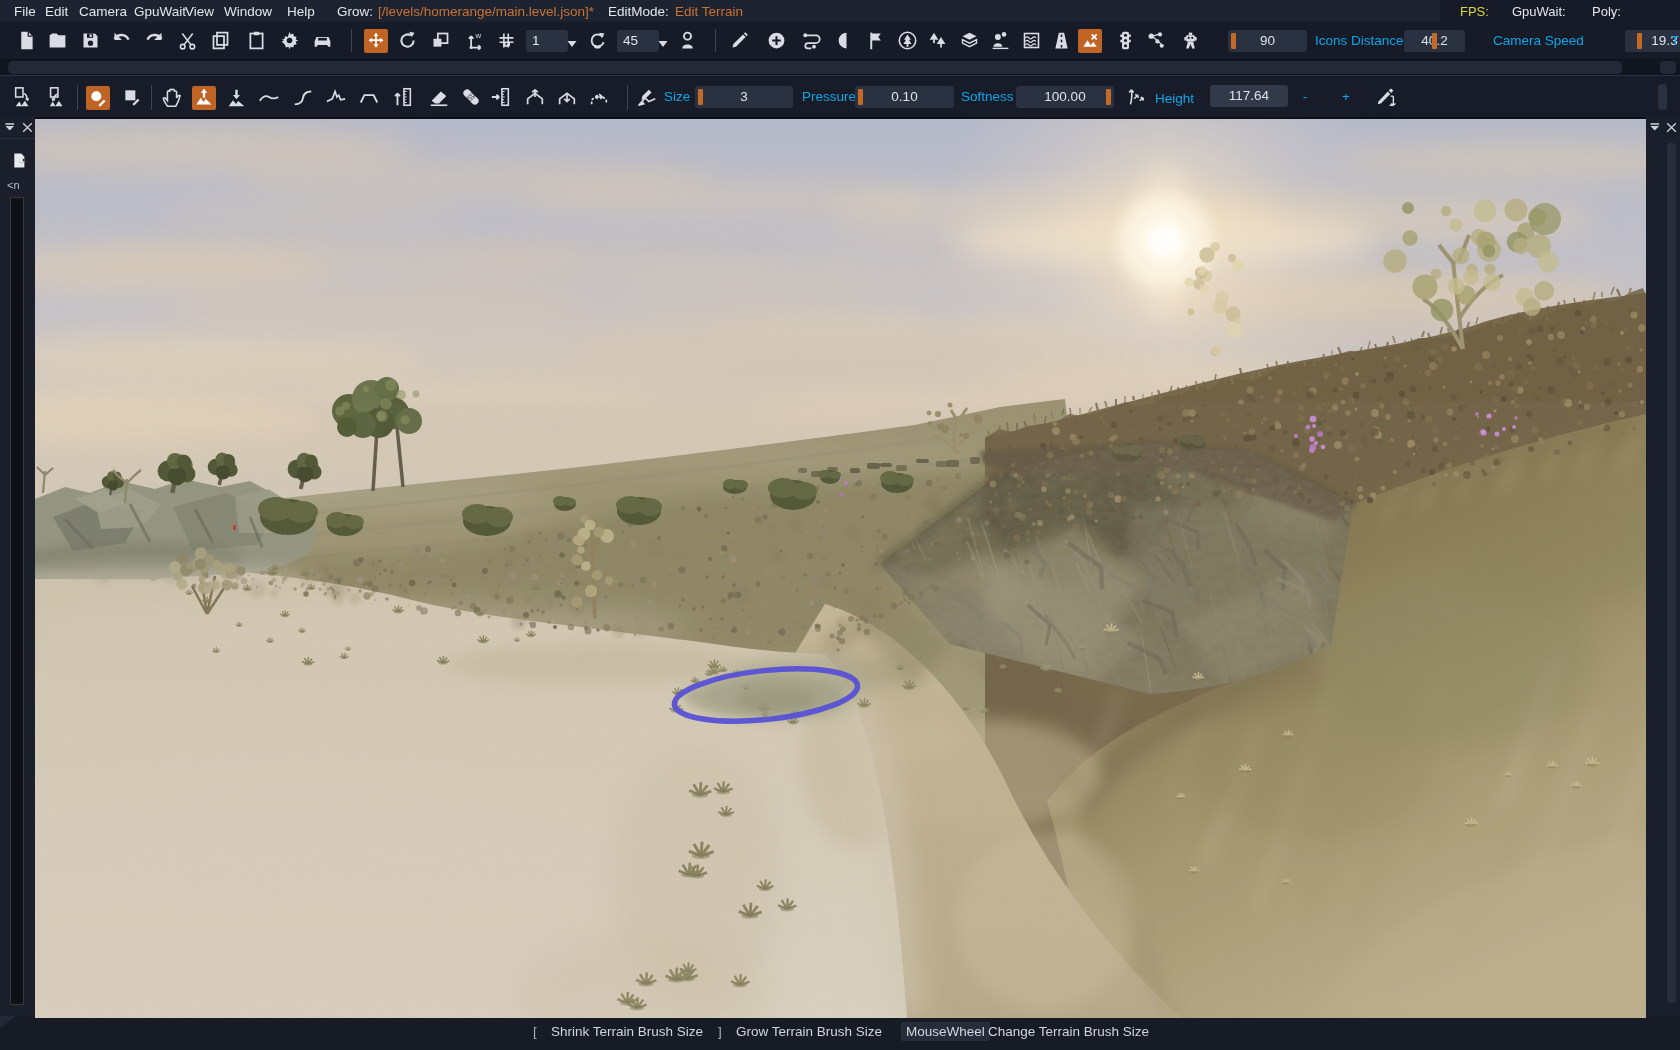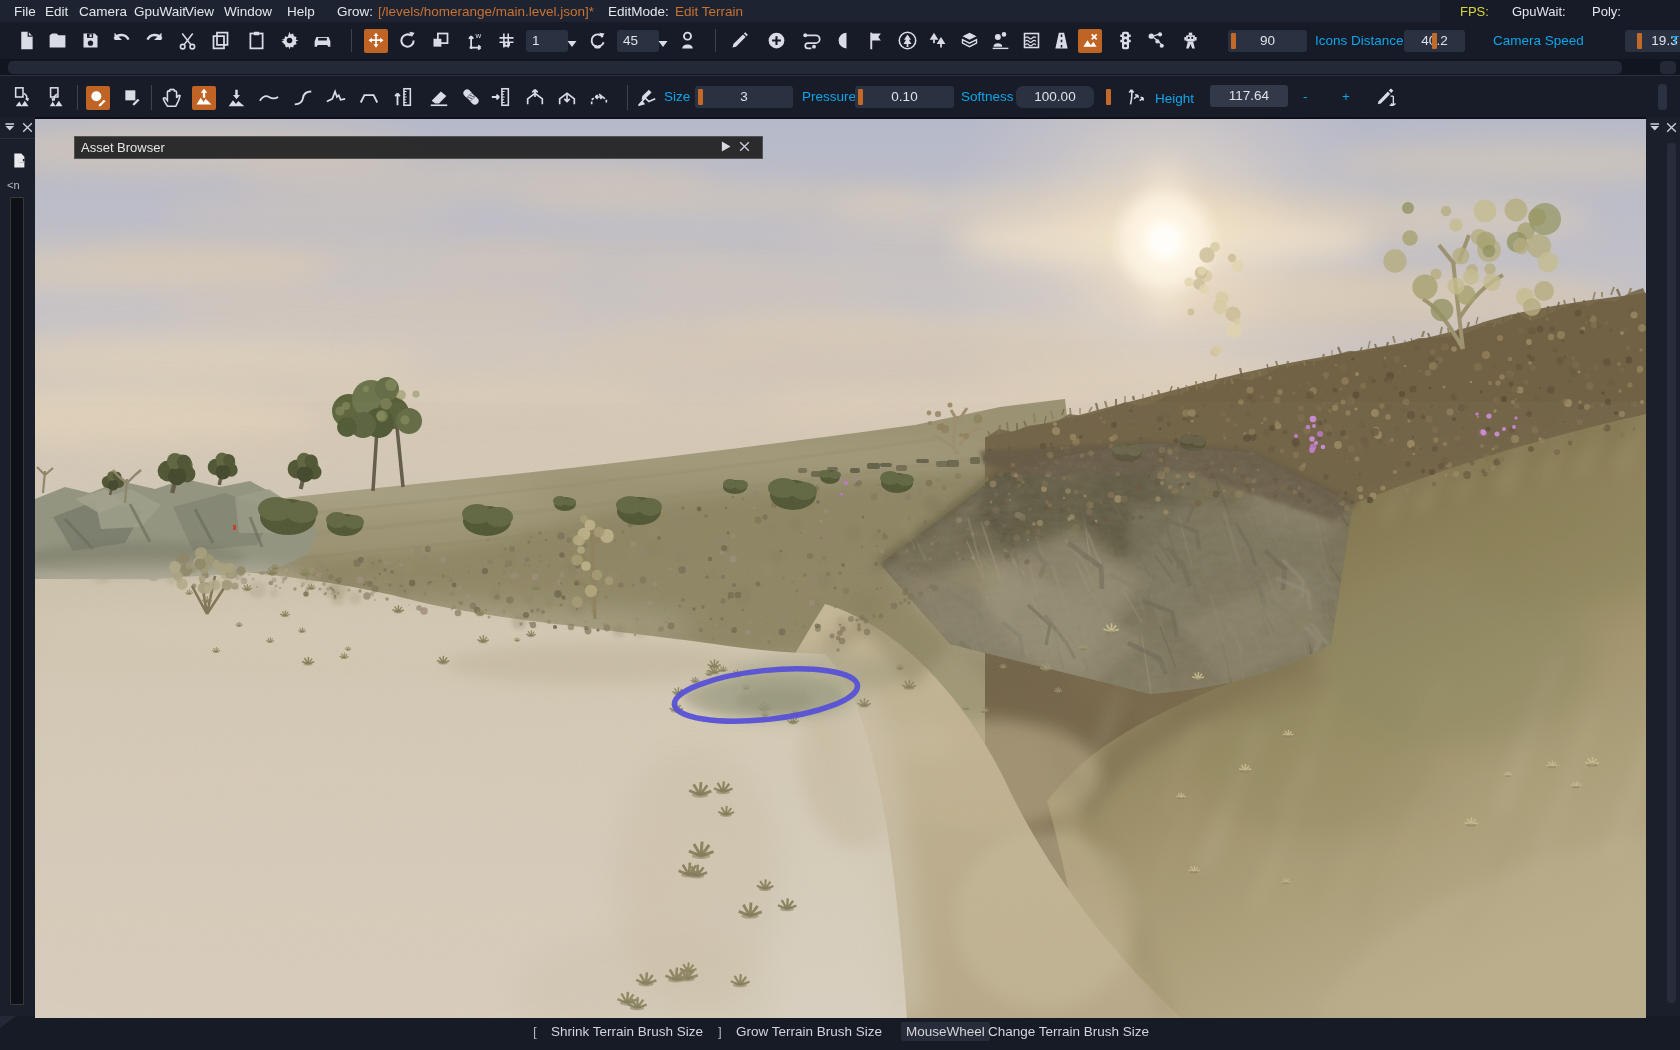--- a/index.html
+++ b/index.html
@@ -293,21 +293,21 @@
     <div style="position:absolute;left:636px;top:10px;width:22px;height:22px;"><svg width="22" height="22" viewBox="0 0 24 24" style="">
         <path d="M14 4l3 3-7 7-4 1 1-4z" fill="#d9dce4"></path>
         <path d="M3 21l7-8 4 4 7-3" fill="none" stroke="#d9dce4" stroke-width="1.8"></path>
         <path d="M2 22l5-6 3 4z" fill="#d9dce4"></path>
       </svg></div>
     <div class="lbl" style="left:664px;top:10px;">Size</div>
     <div class="fld" style="left:695px;top:10px;width:98px;"><div class="om"></div>3</div>
     <div class="lbl" style="left:802px;top:10px;">Pressure</div>
     <div class="fld" style="left:855px;top:10px;width:99px;"><div class="om"></div>0.10</div>
     <div class="lbl" style="left:961px;top:10px;">Softness</div>
-    <div class="fld" style="left:1016px;top:10px;width:78px;border-radius:7px;"><div class="om" style="left:90px;"></div>100.00</div>
+    <div class="fld" style="left:1016px;top:10px;width:98px;"><div class="om" style="left:90px;"></div>100.00</div>
     <div style="position:absolute;left:1125px;top:10px;width:22px;height:22px;"><svg width="22" height="22" viewBox="0 0 24 24" style="">
         <path d="M6 20C8 12 8 10 7 4M7 4L4.6 7M7 4l2.4 3" fill="none" stroke="#d9dce4" stroke-width="1.7"></path>
         <path d="M10 14l4-4M14 10l.4 3M14 10l-3-.4" fill="none" stroke="#d9dce4" stroke-width="1.6"></path>
         <path d="M16 16l4-3M20 13l-.5 3M20 13l-3-.8" fill="none" stroke="#d9dce4" stroke-width="1.6"></path>
       </svg></div>
     <div class="lbl" style="left:1155px;top:12px;">Height</div>
     <div class="fld" style="left:1210px;top:9px;width:78px;background:#323949;">117.64</div>
     <div class="lbl" style="left:1303px;top:10px;">-</div>
     <div class="lbl" style="left:1342px;top:10px;">+</div>
     <div style="position:absolute;left:1375px;top:10px;width:22px;height:22px;"><svg width="22" height="22" viewBox="0 0 24 24" style="">
@@ -2371,21 +2371,12 @@
       <ellipse cx="728" cy="578" rx="80" ry="20" fill="#9a9a80" opacity="0.6" filter="url(#b4)"></ellipse>
       <ellipse cx="740" cy="582" rx="40" ry="12" fill="#8b8c72" opacity="0.5" filter="url(#b4)"></ellipse>
       <ellipse cx="731" cy="576" rx="92" ry="24.5" fill="none" stroke="#4c46dd" stroke-width="5.5" transform="rotate(-6 731 576)" opacity="0.95"></ellipse>
       <rect x="0" y="0" width="1611" height="899" fill="#e0c8a0" opacity="0.045"></rect>
       <rect x="0" y="283" width="1611" height="616" fill="#b0a487" filter="url(#grain)" opacity="0.17"></rect>
       <g clip-path="url(#cliffclip)">
         <rect x="845" y="320" width="480" height="260" fill="#6f6d5e" filter="url(#grainc)" opacity="0.3"></rect>
       </g>
       <rect x="0" y="440" width="900" height="459" fill="#cdc3af" filter="url(#grain)" opacity="0.10"></rect>
     </svg>
-    <div style="position:absolute;left:39px;top:17px;width:687px;height:21px;background:rgba(32,32,33,0.93);border:1px solid #515151;color:#e6e6e6;font-size:13px;">
- <span style="position:absolute;left:6px;top:3px;">Asset Browser</span>
- <span style="position:absolute;left:644px;top:3px;"><svg width="13" height="13" viewBox="0 0 18 18" style="">
-          <path d="M4 2l12 7L4 16z" fill="#d6d9df"></path>
-        </svg></span>
- <span style="position:absolute;left:663px;top:3px;"><svg width="13" height="13" viewBox="0 0 18 18" style="">
-          <path d="M3 3l12 12M15 3L3 15" stroke="#cdd1d9" stroke-width="1.8"></path>
-        </svg></span>
-</div>
   </div>
 </body></html>

